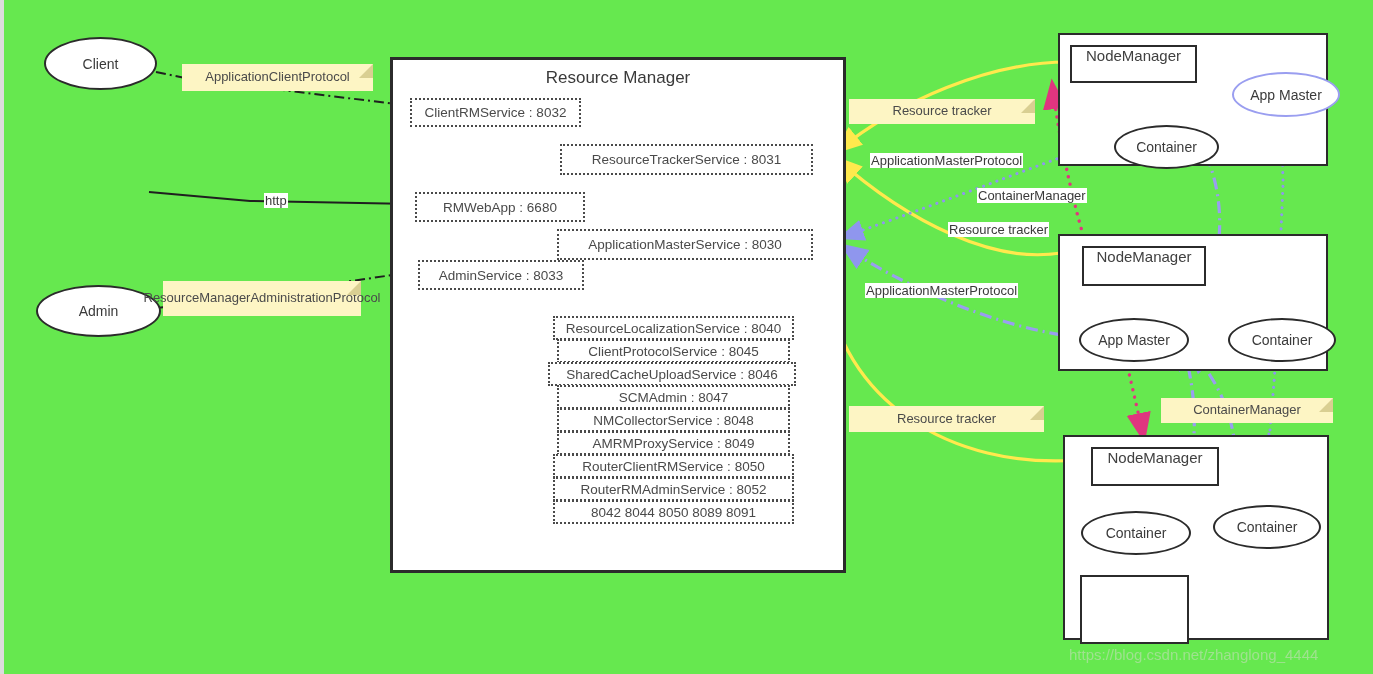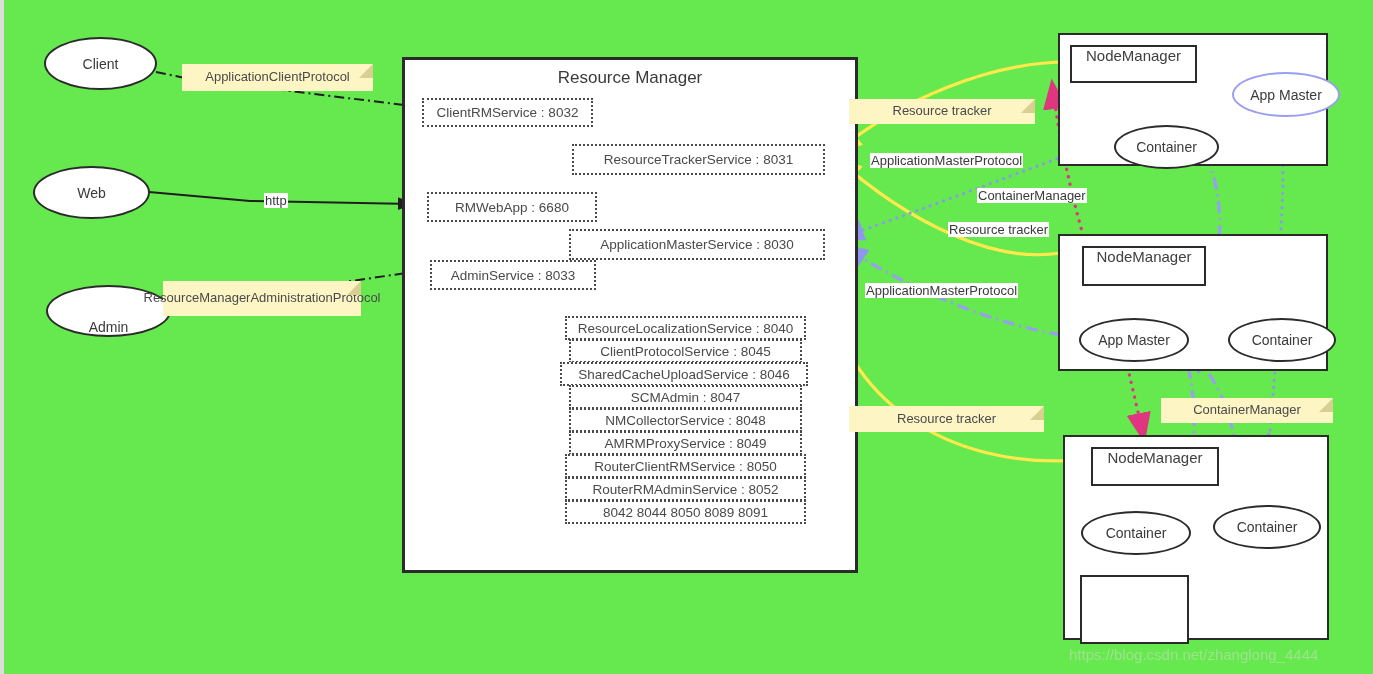--- a/index.html
+++ b/index.html
@@ -172,42 +172,39 @@
 
     <path d="M1230,500 C1245,450 1230,390 1188,348" fill="none" stroke="#9a9ef0" stroke-width="3.2" stroke-dasharray="12,5,2,5" marker-end="url(#ar-lav)"></path>
 
     <path d="M1232,340 C1215,340 1200,340 1190,340" fill="none" stroke="#9a9ef0" stroke-width="3.2" stroke-dasharray="12,5,2,5" marker-end="url(#ar-lav)"></path>
   </svg>
 
   <div class="node ellipse" style="left:44px;top:37px;width:113px;height:53px;">
     <span>Client</span>
   </div>
 
-  <div class="node ellipse" style="left:33px;top:166px;width:117px;height:53px;">
-    <span>Web</span>
-  </div>
-
-  <div class="node ellipse" style="left:46px;top:285px;width:125px;height:52px;align-items:flex-end;">
+
+  <div class="node ellipse" style="left:36px;top:285px;width:125px;height:52px;">
     <span>Admin</span>
   </div>
 
   <div class="note" style="left:182px;top:64px;width:191px;height:27px;">
     <span>ApplicationClientProtocol</span>
     <span class="fold"></span>
   </div>
 
   <div class="note two" style="left:163px;top:281px;width:198px;height:35px;">
     <span>ResourceManager</span>
     <span>AdministrationProtocol</span>
     <span class="fold"></span>
   </div>
 
   <div class="elabel" style="left:264px;top:193px;">http</div>
 
-  <div class="node rmbox" style="left:390px;top:57px;width:456px;height:516px;margin-left:12px;">
+  <div class="node rmbox" style="left:390px;top:57px;width:456px;height:516px;">
     <div class="rm-title">Resource Manager</div>
 
     <div class="svcbox" style="left:17px;top:38px;width:171px;height:29px;">
       <span>ClientRMService : 8032</span>
     </div>
 
     <div class="svcbox" style="left:167px;top:84px;width:253px;height:31px;">
       <span>ResourceTrackerService : 8031</span>
     </div>
 

